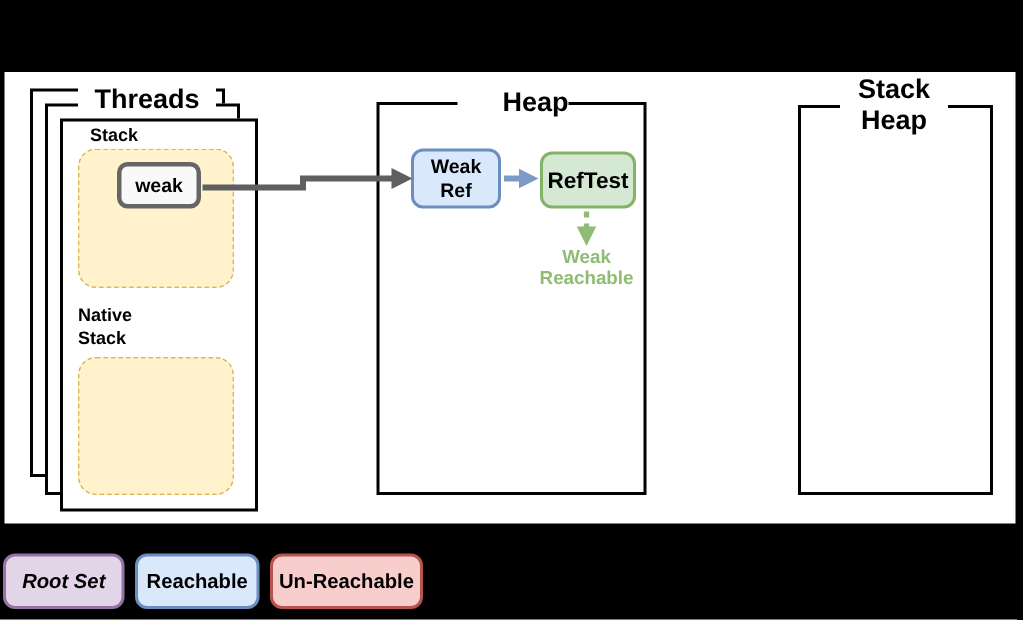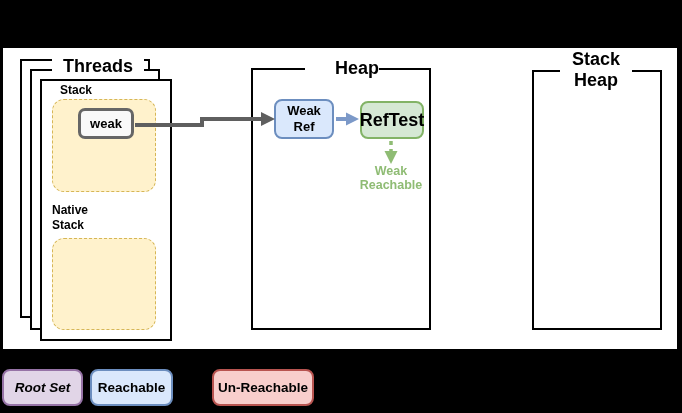--- a/index.html
+++ b/index.html
@@ -51,37 +51,37 @@
   #weak-box{
     left:78px;top:108px;width:56px;height:31px;background:#F9F9F9;
     border:3px solid #666666;border-radius:7px;font-size:13px;
   }
   #weak-ref-box{
     left:274px;top:99px;width:60px;height:40px;background:#DAE8FC;
     border:2.5px solid #6C8EBF;font-size:13px;line-height:16px;
   }
   #reftest-box{
     left:360px;top:101px;width:64px;height:38px;background:#D5E8D4;
-    border:2.5px solid #82B366;font-size:18px;
+    border:2.5px solid #82B366;font-size:15px;
   }
   #weak-reachable-label{
     left:351px;top:164px;width:80px;height:30px;color:#8FBC74;
     font-weight:bold;font-size:12.5px;line-height:14px;text-align:center;
   }
 
   #arrow-layer{left:0;top:0;width:682px;height:413px;pointer-events:none;}
 
   
   .legend-item{
     display:flex;align-items:center;justify-content:center;
     border-radius:8px;font-weight:bold;font-size:13.5px;color:#000;
   }
   #legend-root-set{left:2px;top:369px;width:81px;height:37px;background:#E1D5E7;border:2.5px solid #9673A6;font-style:italic;}
   #legend-reachable{left:90px;top:369px;width:83px;height:37px;background:#DAE8FC;border:2.5px solid #6C8EBF;}
-  #legend-unreachable{left:180px;top:369px;width:102px;height:37px;background:#F8CECC;border:2.5px solid #B85450;margin-left:32px;}
+  #legend-unreachable{left:180px;top:369px;width:102px;height:37px;background:#F8CECC;border:2.5px solid #B85450;}
 </style>
 </head>
 <body>
 
 <div id="stage">
 
   <div id="canvas" class="abs"></div>
 
   <div id="thread-back" class="abs thread-rect"></div>
   <div id="thread-middle" class="abs thread-rect"></div>

